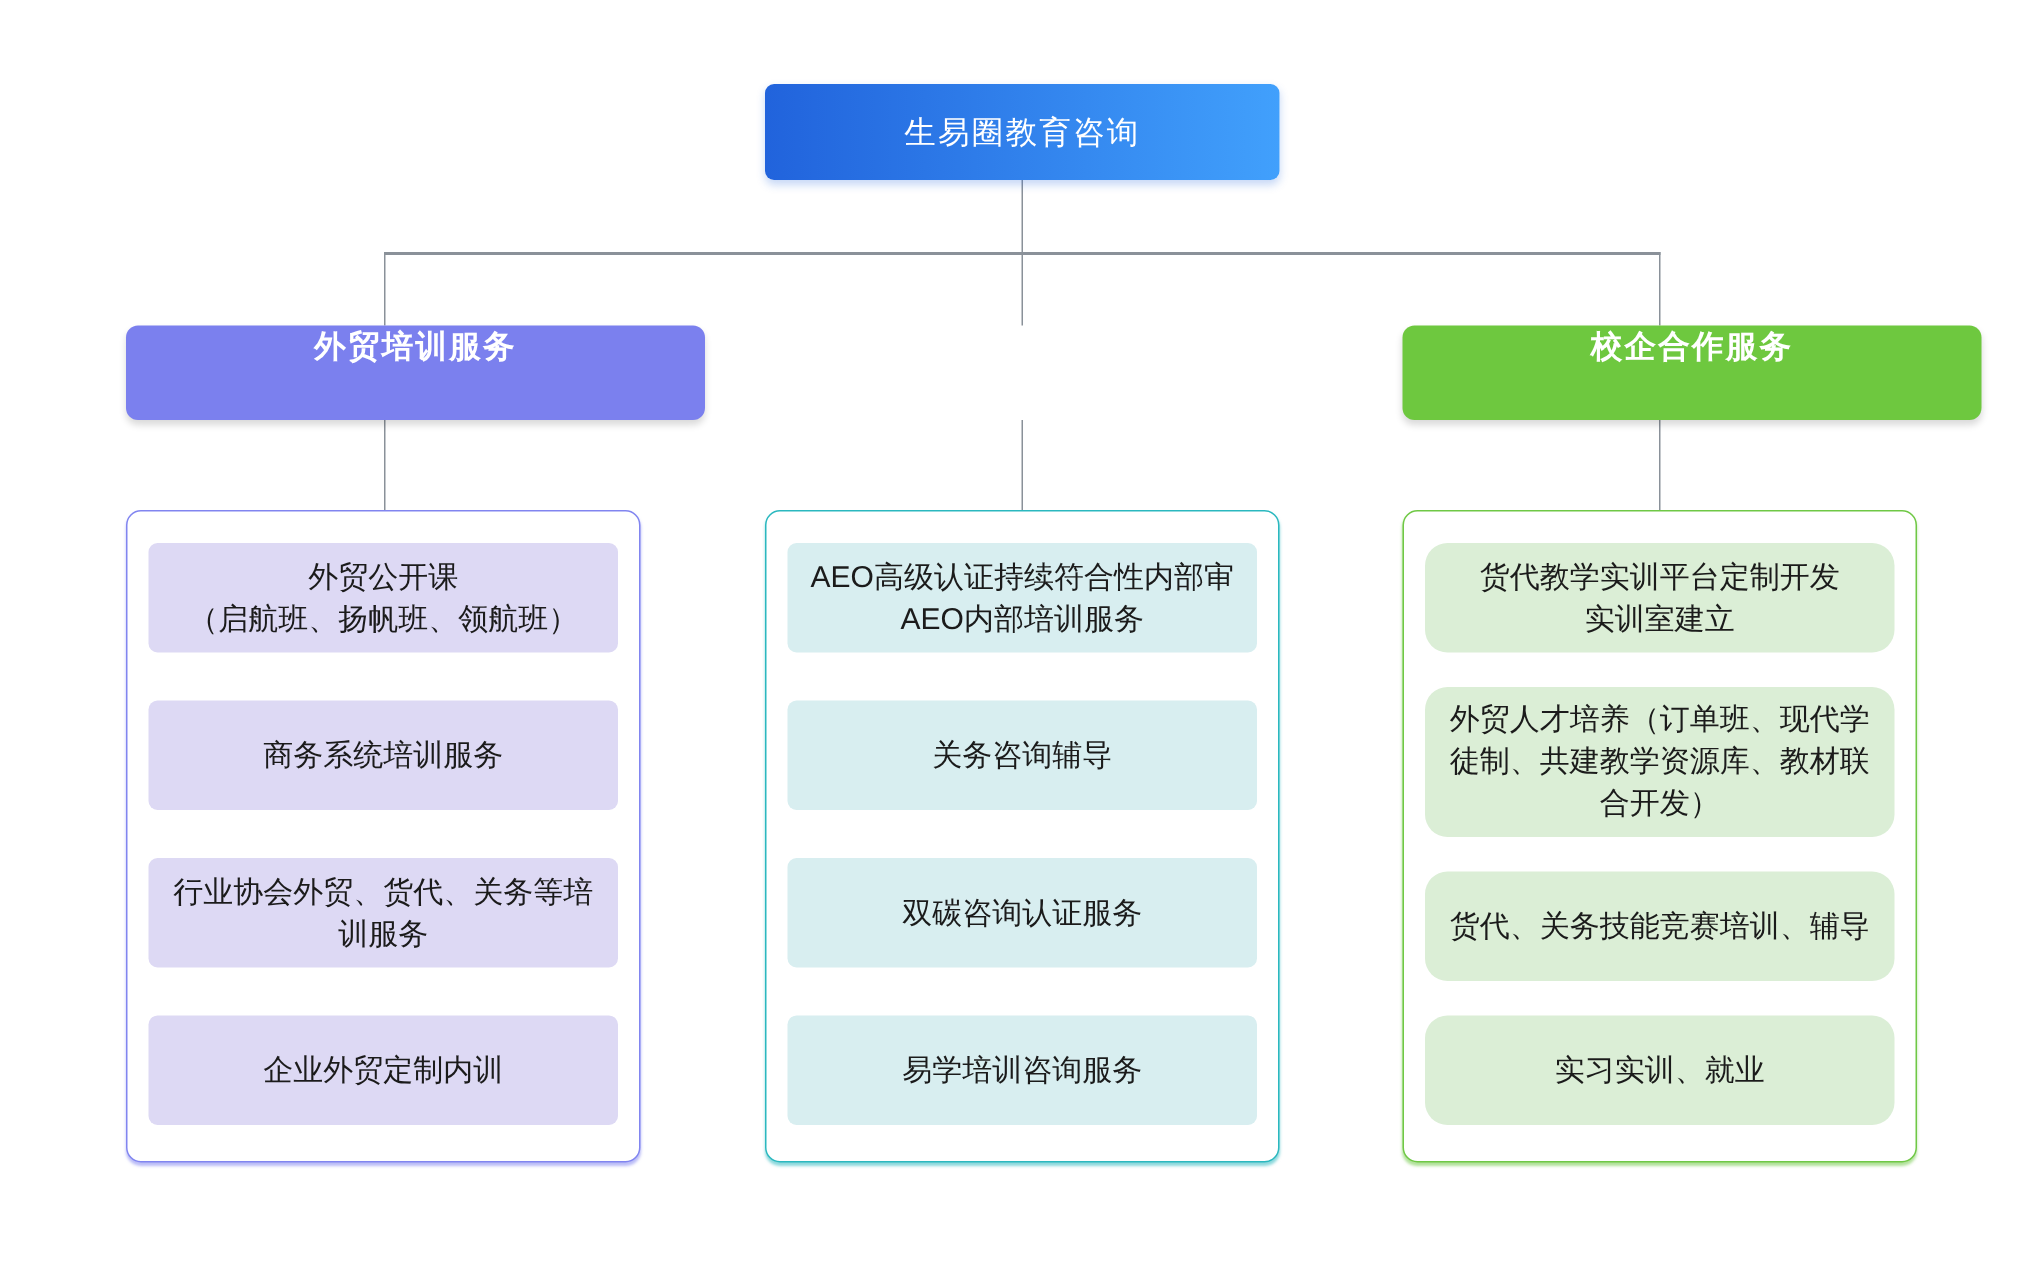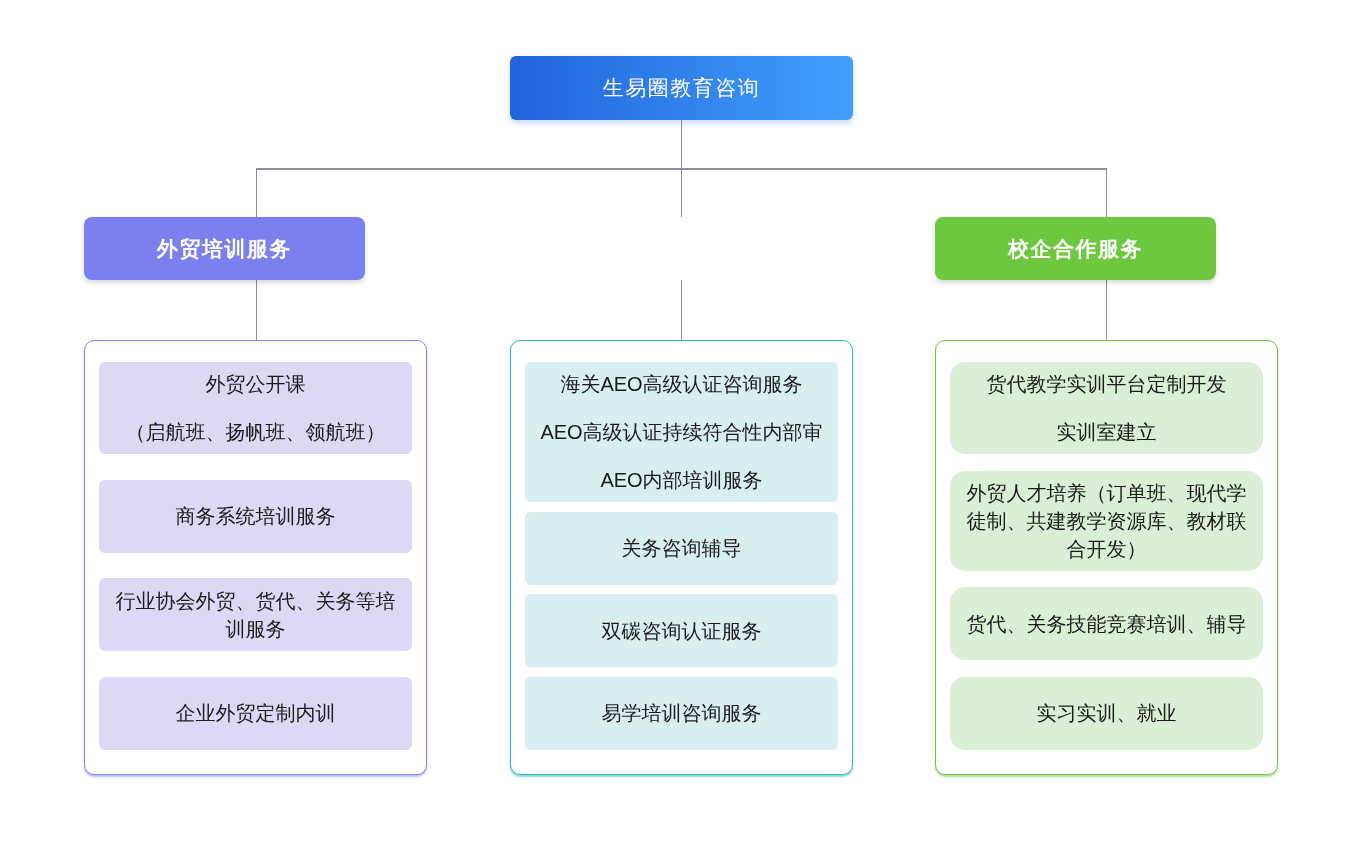--- a/index.html
+++ b/index.html
@@ -37,23 +37,23 @@
     display: flex; align-items: center; justify-content: center;
     color: #ffffff;
     font-size: 21px; font-weight: normal; letter-spacing: 1.5px;
     box-shadow: 0 3px 6px rgba(33, 99, 220, 0.25);
   }
 
   
   .branch-header {
     position: absolute;
     top: 217px;
-    width: 281px; height: 63px;
+    width: 386px; height: 63px;
     border-radius: 8px;
-    display: flex; align-items: center; justify-content: center;
+    display: flex; align-items: flex-start; justify-content: center;
     color: #ffffff;
     font-size: 21px; font-weight: bold; letter-spacing: 1.5px;
     box-shadow: 0 3px 5px rgba(0, 0, 0, 0.15);
   }
   #header-a { left: 84px;  background: #7B80EE; }
   #header-b { left: 510px; background: #26B5BC; }
   #header-c { left: 935px; background: #6EC83F; }
 
   
   .branch-container {
@@ -74,21 +74,20 @@
   .service-item {
     border-radius: 6px;
     min-height: 73px;
     padding: 8px 10px;
     display: flex; flex-direction: column;
     align-items: center; justify-content: center;
     text-align: center;
     color: #1b1b1b;
     font-size: 20px;
     line-height: 28px;
-    gap: 20px;
   }
   #container-a .service-item { background: #DDD9F4; }
   #container-b .service-item { background: #D8EEF0; }
   #container-c .service-item { background: #DBEED6; border-radius: 15px; }
   .item-line { display: block; width: 100%; }
 </style>
 </head>
 <body>
 
 <div class="canvas">
@@ -124,21 +123,20 @@
     <div class="service-item">
       <span class="item-line">行业协会外贸、货代、关务等培训服务</span>
     </div>
     <div class="service-item">
       <span class="item-line">企业外贸定制内训</span>
     </div>
   </div>
 
   <div class="branch-container" id="container-b">
     <div class="service-item">
-      <span class="item-line">海关AEO高级认证咨询服务</span>
       <span class="item-line">AEO高级认证持续符合性内部审</span>
       <span class="item-line">AEO内部培训服务</span>
     </div>
     <div class="service-item">
       <span class="item-line">关务咨询辅导</span>
     </div>
     <div class="service-item">
       <span class="item-line">双碳咨询认证服务</span>
     </div>
     <div class="service-item">

